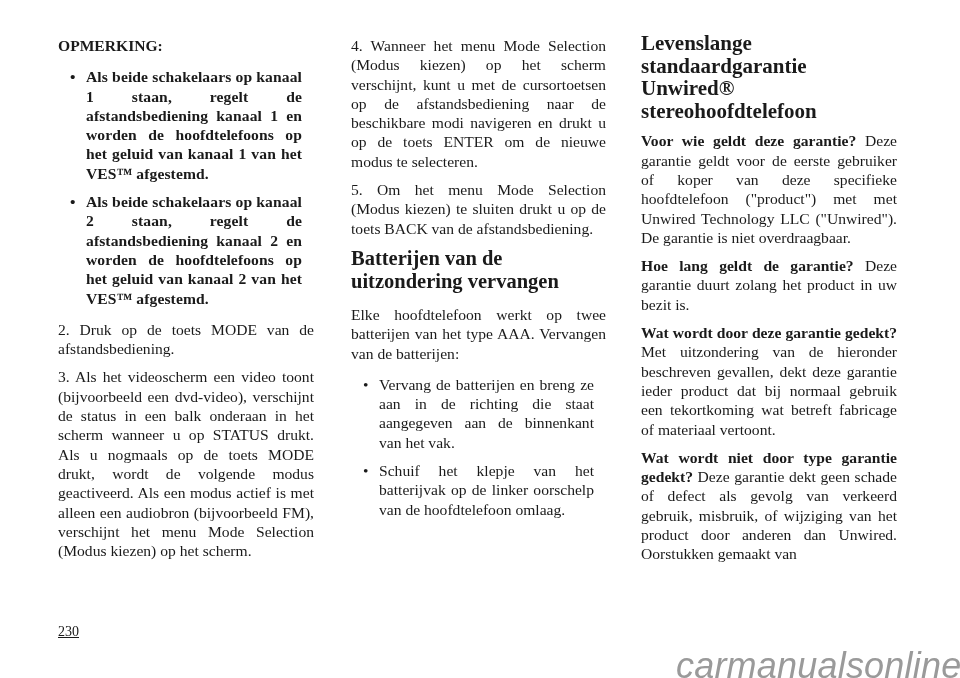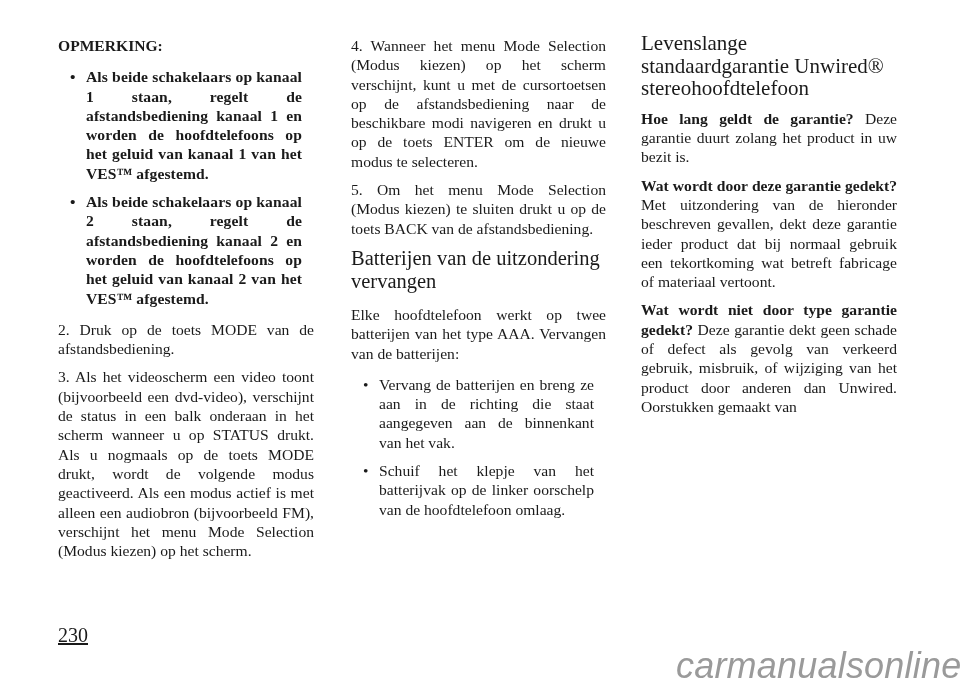--- a/index.html
+++ b/index.html
@@ -8,23 +8,23 @@
   .col { position:absolute; top:36px; font-size:15.6px; line-height:19.3px; text-align:justify; }
   #col1 { left:58px; width:256px; }
   #col2 { left:351px; width:255px; }
   #col3 { left:641px; width:256px; top:32px; }
   p { margin:0 0 9px 0; }
   .b { font-weight:bold; }
   ul { list-style:none; margin:12px; padding:0; }
   li { position:relative; padding-left:16px; margin:0 0 9px 0; }
   li::before { content:"\2022"; position:absolute; left:0; top:0; }
   #col1 li { font-weight:bold; letter-spacing:0.1px; }
-  h2 { font-size:20.5px; line-height:23px; font-weight:normal; margin:4px 0 12px 0; text-align:left; }
+  h2 { font-size:20.5px; line-height:23px; font-weight:bold; margin:4px 0 12px 0; text-align:left; }
   #col3 h2 { font-size:21px; line-height:22.6px; margin:0 0 9px 0; }
-  .pagenum { position:absolute; left:58px; top:624px; font-size:20px;text-decoration:underline; }
+  .pagenum { position:absolute; left:58px; top:624px; font-size:14px;text-decoration:underline; }
   .watermark { position:absolute; left:676px; top:645px; font-family:"Liberation Sans","DejaVu Sans",sans-serif;
                font-size:36px; color:#9a9a9a; letter-spacing:0.2px;font-style:italic; }
 </style>
 </head>
 <body>
 
 <div id="col1" class="col">
   <p class="b">OPMERKING:</p>
   <ul>
     <li>Als beide schakelaars op kanaal 1 staan, regelt de afstandsbediening kanaal 1 en worden de hoofdtelefoons op het geluid van kanaal 1 van het VES™ afgestemd.</li>
@@ -40,19 +40,20 @@
   <h2>Batterijen van de uitzondering vervangen</h2>
   <p>Elke hoofdtelefoon werkt op twee batterijen van het type AAA. Vervangen van de batterijen:</p>
   <ul>
     <li>Vervang de batterijen en breng ze aan in de richting die staat aangegeven aan de binnenkant van het vak.</li>
     <li>Schuif het klepje van het batterijvak op de linker oorschelp van de hoofdtelefoon omlaag.</li>
   </ul>
 </div>
 
 <div id="col3" class="col">
   <h2>Levenslange standaardgarantie Unwired® stereohoofdtelefoon</h2>
+  <p><span class="b">Voor wie geldt deze garantie?</span><span> Deze garantie geldt voor de eerste gebruiker of koper van deze specifieke hoofdtelefoon ("product") met met Unwired Technology LLC ("Unwired"). De garantie is niet overdraagbaar.</span></p>
   <p><span class="b">Hoe lang geldt de garantie?</span><span> Deze garantie duurt zolang het product in uw bezit is.</span></p>
   <p><span class="b">Wat wordt door deze garantie gedekt?</span><span> Met uitzondering van de hieronder beschreven gevallen, dekt deze garantie ieder product dat bij normaal gebruik een tekortkoming wat betreft fabricage of materiaal vertoont.</span></p>
   <p><span class="b">Wat wordt niet door type garantie gedekt?</span><span> Deze garantie dekt geen schade of defect als gevolg van verkeerd gebruik, misbruik, of wijziging van het product door anderen dan Unwired. Oorstukken gemaakt van</span></p>
 </div>
 
 <div class="pagenum">230</div>
 <div class="watermark">carmanualsonline.info</div>
 
 </body></html>

